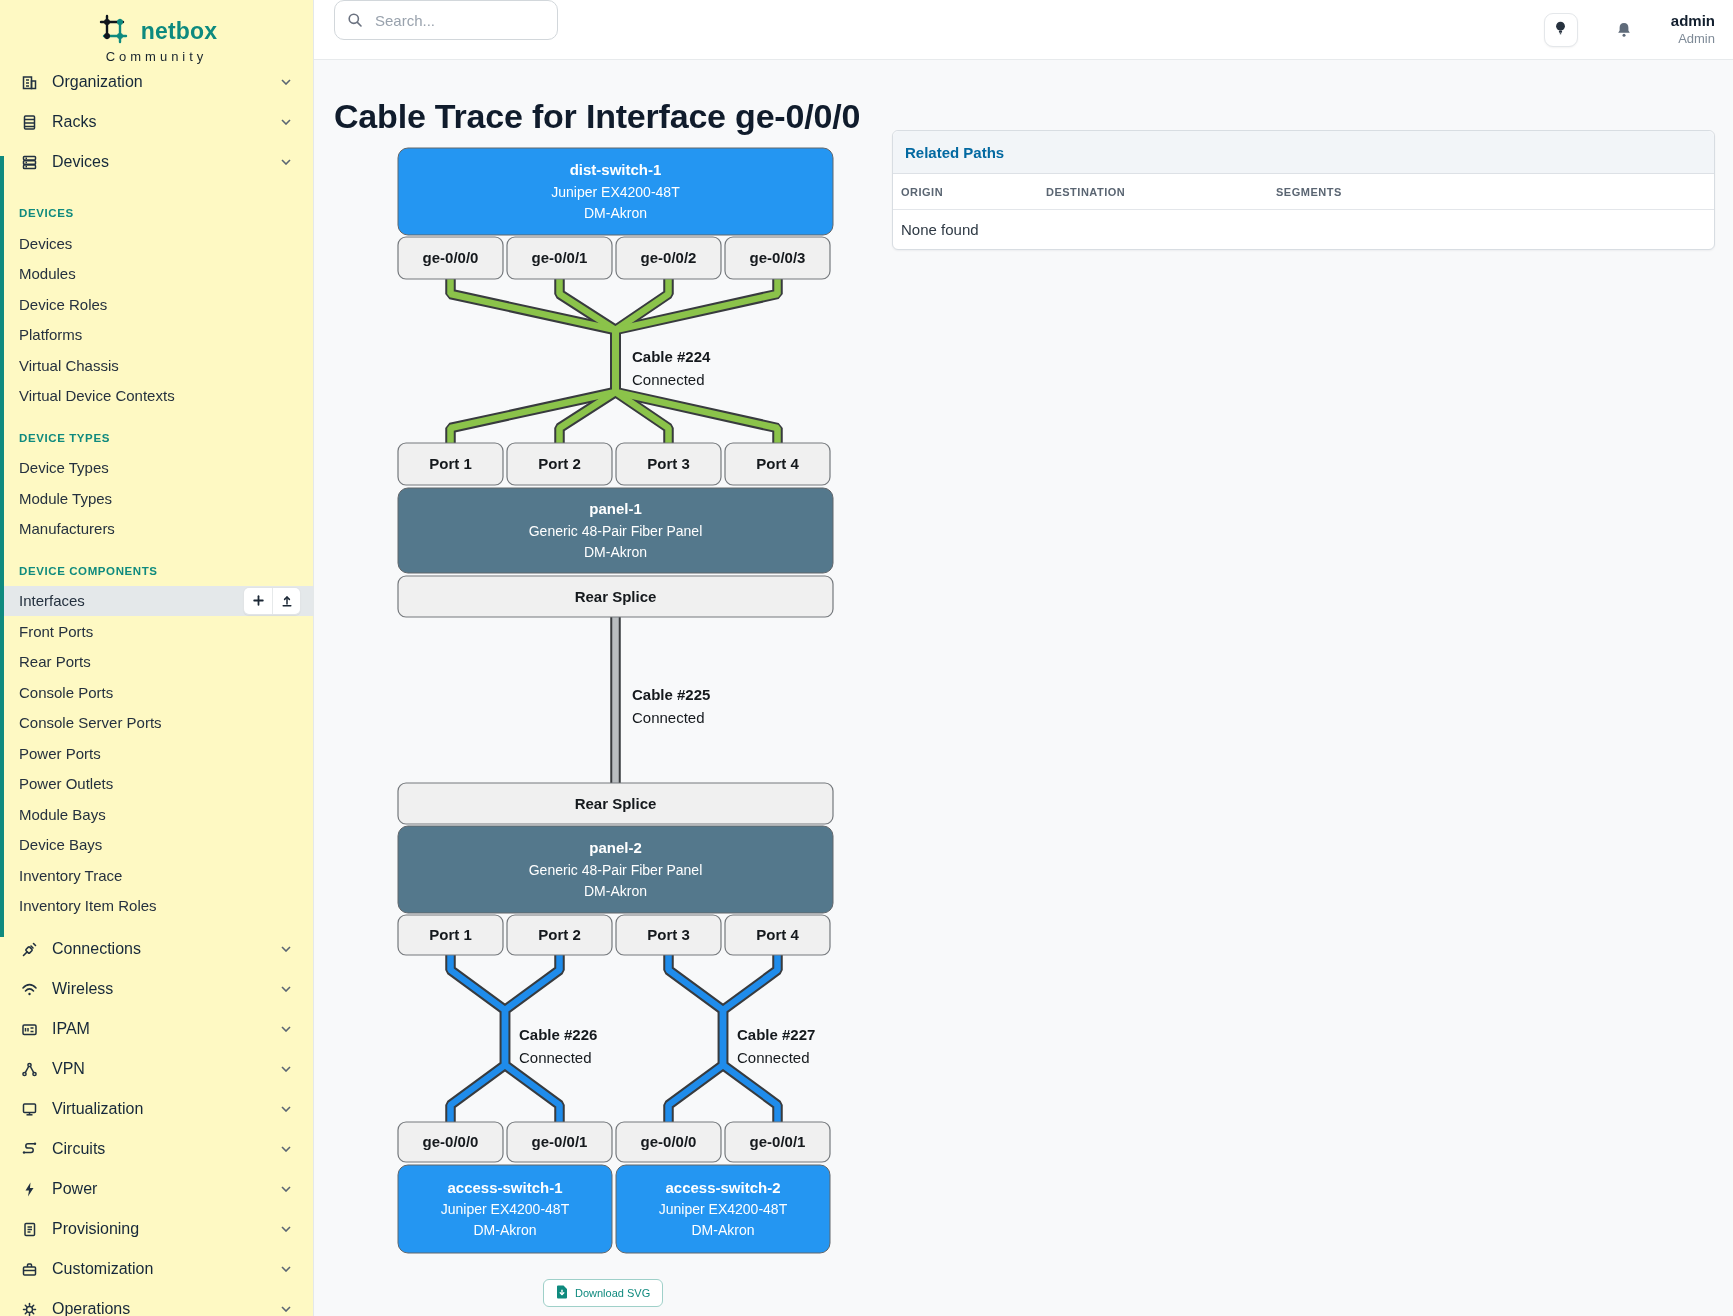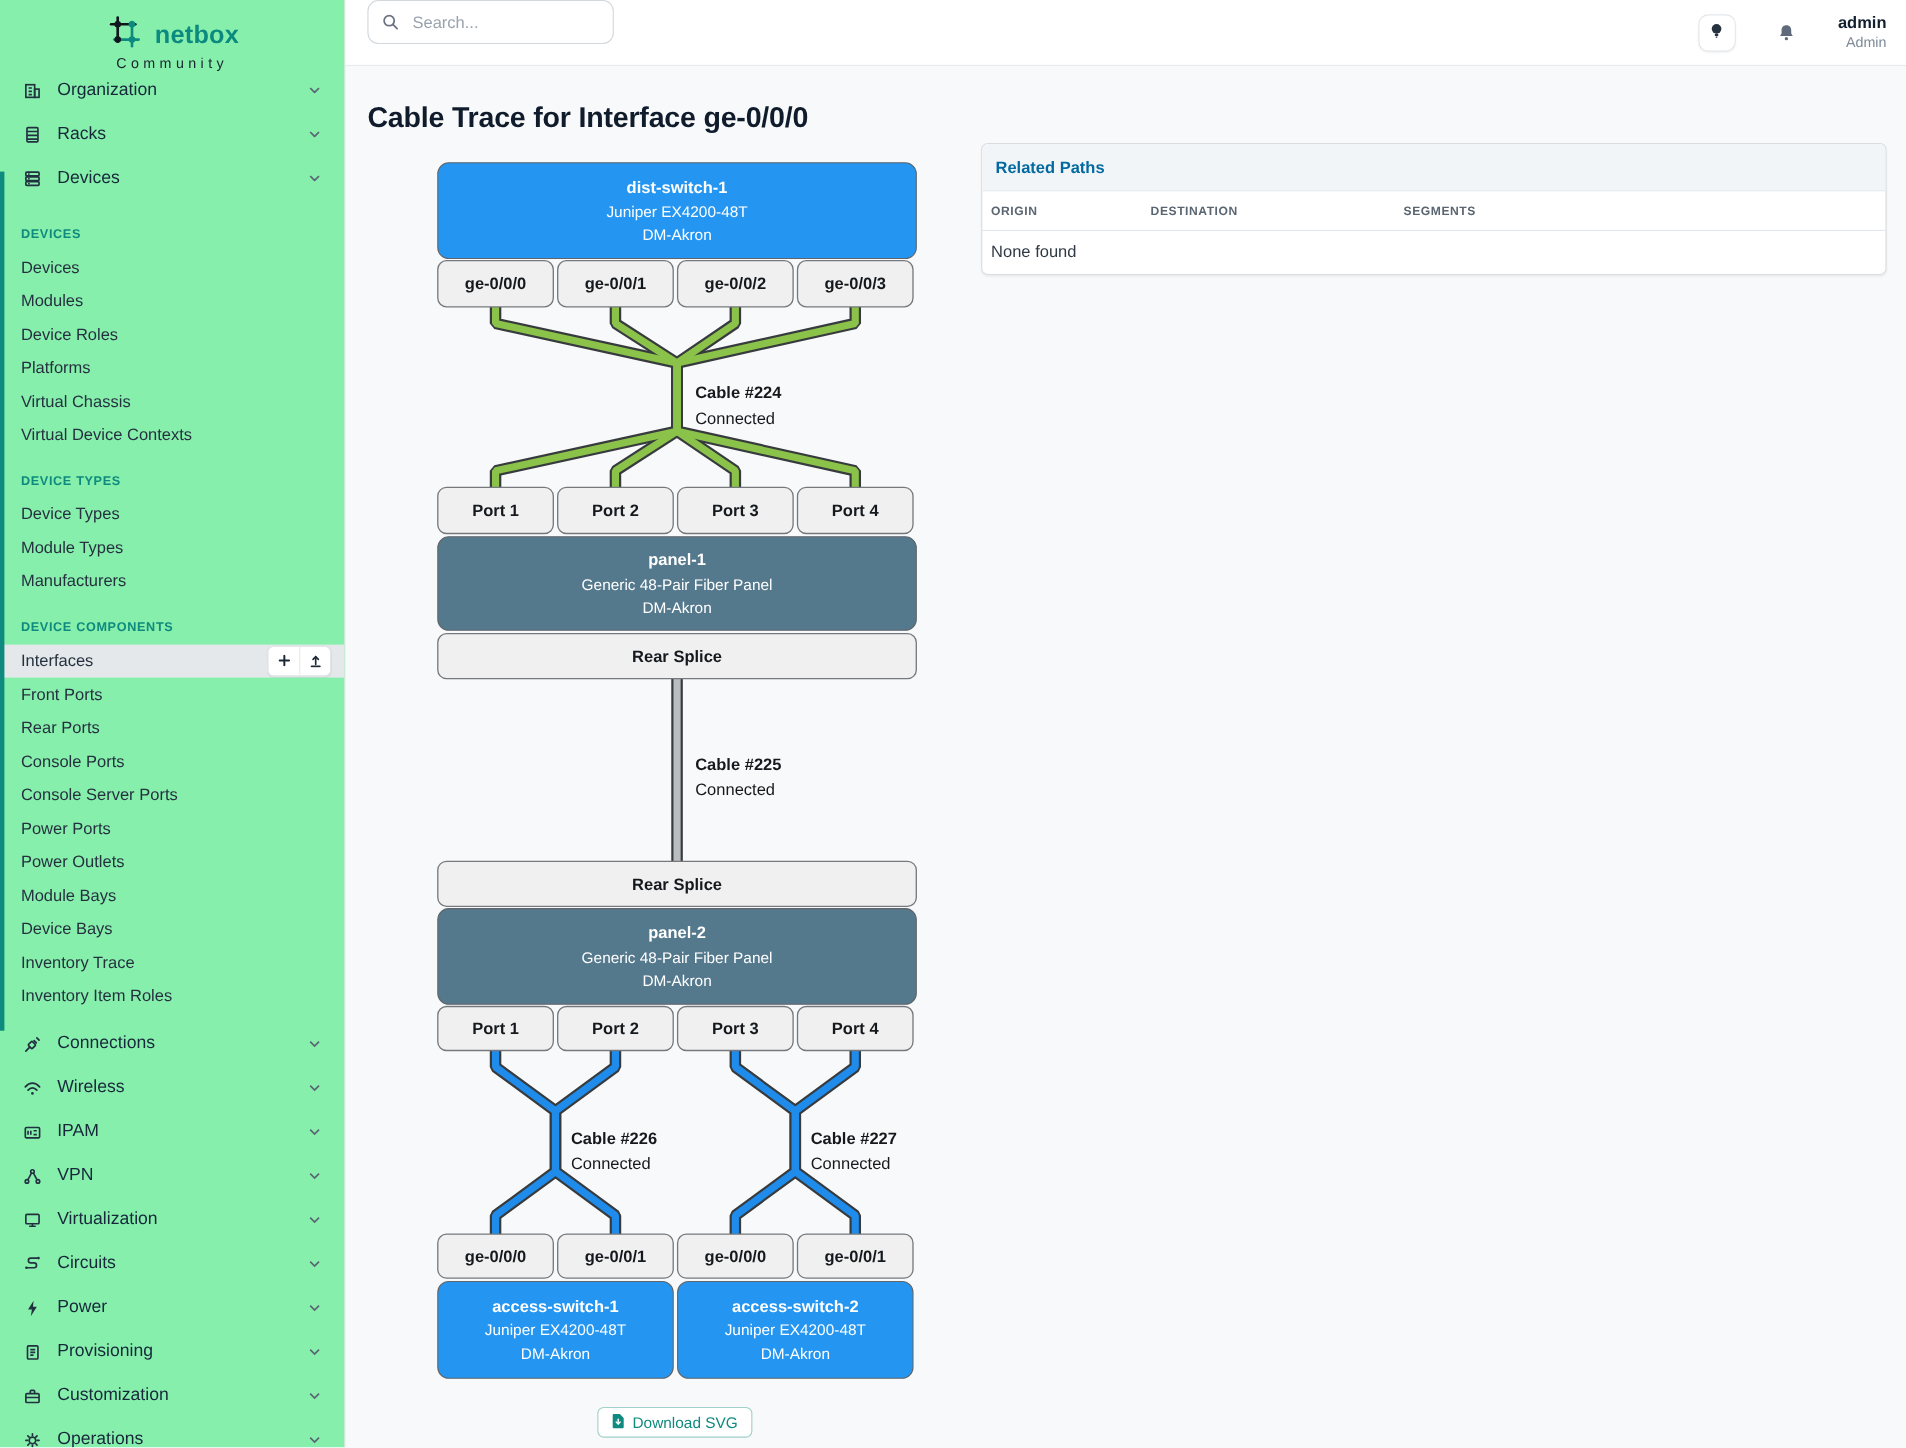--- a/index.html
+++ b/index.html
@@ -1,20 +1,20 @@
 <!DOCTYPE html>
 <html><head>
 <meta charset="utf-8">
 <style>
   html,body{margin:0;padding:0;background:#f8f9fa;}
   *{box-sizing:border-box;font-family:"Liberation Sans",sans-serif;}
   .app{position:relative;width:1733px;height:1316px;overflow:hidden;background:#f8f9fa;}
 
   
-  .sidebar{position:absolute;left:0;top:0;width:314px;height:1316px;background:#86efac;border-right:1px solid #e4e8e9;overflow:hidden;}
+  .sidebar{position:absolute;left:0;top:0;width:314px;height:1316px;background:#fef9c3;border-right:1px solid #e4e8e9;overflow:hidden;}
   .active-bar{position:absolute;left:0;top:156px;width:4px;height:781px;background:#0f8a7e;}
   .logo-block{padding-top:13px;height:62px;text-align:center;}
   .logo-row{display:flex;justify-content:center;align-items:center;gap:9px;}
   .brand{font-size:23px;font-weight:800;color:#0d8a7f;letter-spacing:.2px;}
   .tagline{font-size:13px;letter-spacing:4px;color:#18242e;margin-top:0px;}
   .nav-item{height:40px;display:flex;align-items:center;padding:0 22px 0 20px;position:relative;cursor:pointer;}
   .nav-ico{width:19px;display:flex;justify-content:center;margin-right:13px;}
   .nav-lbl{font-size:16px;color:#16283a;}
   .chev{margin-left:auto;display:flex;}
   .sec-hdr{margin-top:11.5px;height:30px;display:flex;align-items:center;padding-left:19px;font-size:11.5px;font-weight:700;letter-spacing:.6px;color:#0f8a7e;}
@@ -33,41 +33,41 @@
   .search-ico{position:absolute;left:13px;top:12px;pointer-events:none;}
   .tb-right{margin-left:auto;display:flex;align-items:center;margin-right:18px;gap:24px;}
   .bulb-btn{width:34px;height:34px;border:1px solid #e4e7ea;border-radius:9px;background:#fff;display:flex;align-items:center;justify-content:center;box-shadow:0 1px 2px rgba(0,0,0,.05);cursor:pointer;}
   .bell{margin-left:13px;display:flex;cursor:pointer;}
   .user{margin-left:14px;text-align:right;line-height:1.25;cursor:pointer;}
   .user-name{font-size:15px;font-weight:700;color:#121f2e;}
   .user-role{font-size:13px;color:#7e8a97;}
 
   
   .content{position:absolute;left:314px;top:60px;width:1419px;height:1256px;background:#f8f9fa;}
-  .page-title{position:absolute;left:20px;top:14px;font-size:26px;font-weight:600;color:#101c2c;letter-spacing:-.2px;}
+  .page-title{position:absolute;left:20px;top:14px;font-size:34px;font-weight:600;color:#101c2c;letter-spacing:-.2px;}
 
   .trace-svg{position:absolute;left:0;top:0;}
   .trace-svg text{font-family:"Liberation Sans",sans-serif;}
   .c-out{stroke:#383b3e;stroke-width:10.5;fill:none;stroke-linejoin:bevel;}
   .c-in{stroke-width:6.5;fill:none;stroke-linejoin:bevel;}
   .node-rect{stroke:#61666b;stroke-width:1;}
   .port-rect{fill:#f0f0f0;stroke:#75797d;stroke-width:1.2;}
   .svg-name{font-weight:700;font-size:15px;fill:#fff;text-anchor:middle;}
   .svg-sub{font-size:14px;fill:#fff;text-anchor:middle;}
   .port-lbl{font-weight:700;font-size:15px;fill:#15191d;text-anchor:middle;}
   .cable-name{font-weight:700;font-size:15px;fill:#15191d;}
   .cable-status{font-size:15px;fill:#15191d;}
 
   .card{position:absolute;left:578px;top:70px;width:823px;background:#fff;border:1px solid #d8dde2;border-radius:6px;box-shadow:0 1px 2px rgba(16,24,40,.05);}
   .card-hdr{height:43px;display:flex;align-items:center;padding-left:12px;background:#f2f5f8;border-bottom:1px solid #dde1e6;border-radius:6px 6px 0 0;font-size:15px;font-weight:700;color:#0369a1;}
   .cols{display:grid;grid-template-columns:145px 230px 1fr;border-bottom:1px solid #e3e6ea;height:36px;align-items:center;}
   .col{padding-left:8px;font-size:11px;font-weight:700;letter-spacing:.5px;color:#5a6572;}
   .empty-row{height:39px;display:flex;align-items:center;padding-left:8px;font-size:15px;color:#2e3944;}
 
-  .dl-btn{position:absolute;left:229px;top:1219px;height:28px;padding:0 12px;display:inline-flex;align-items:center;gap:7px;background:#fff;border:1px solid #9fd0c9;border-radius:6px;color:#0f8a7e;font-size:14px;font-weight:500;cursor:pointer;}
+  .dl-btn{position:absolute;left:229px;top:1219px;height:28px;padding:0 12px;display:inline-flex;align-items:center;gap:7px;background:#fff;border:1px solid #9fd0c9;border-radius:6px;color:#0f8a7e;font-size:11px;font-weight:500;cursor:pointer;}
 </style>
 </head>
 <body>
 
 <div class="app">
 
   <aside class="sidebar">
     <div class="active-bar"></div>
 
     <div class="logo-block">

